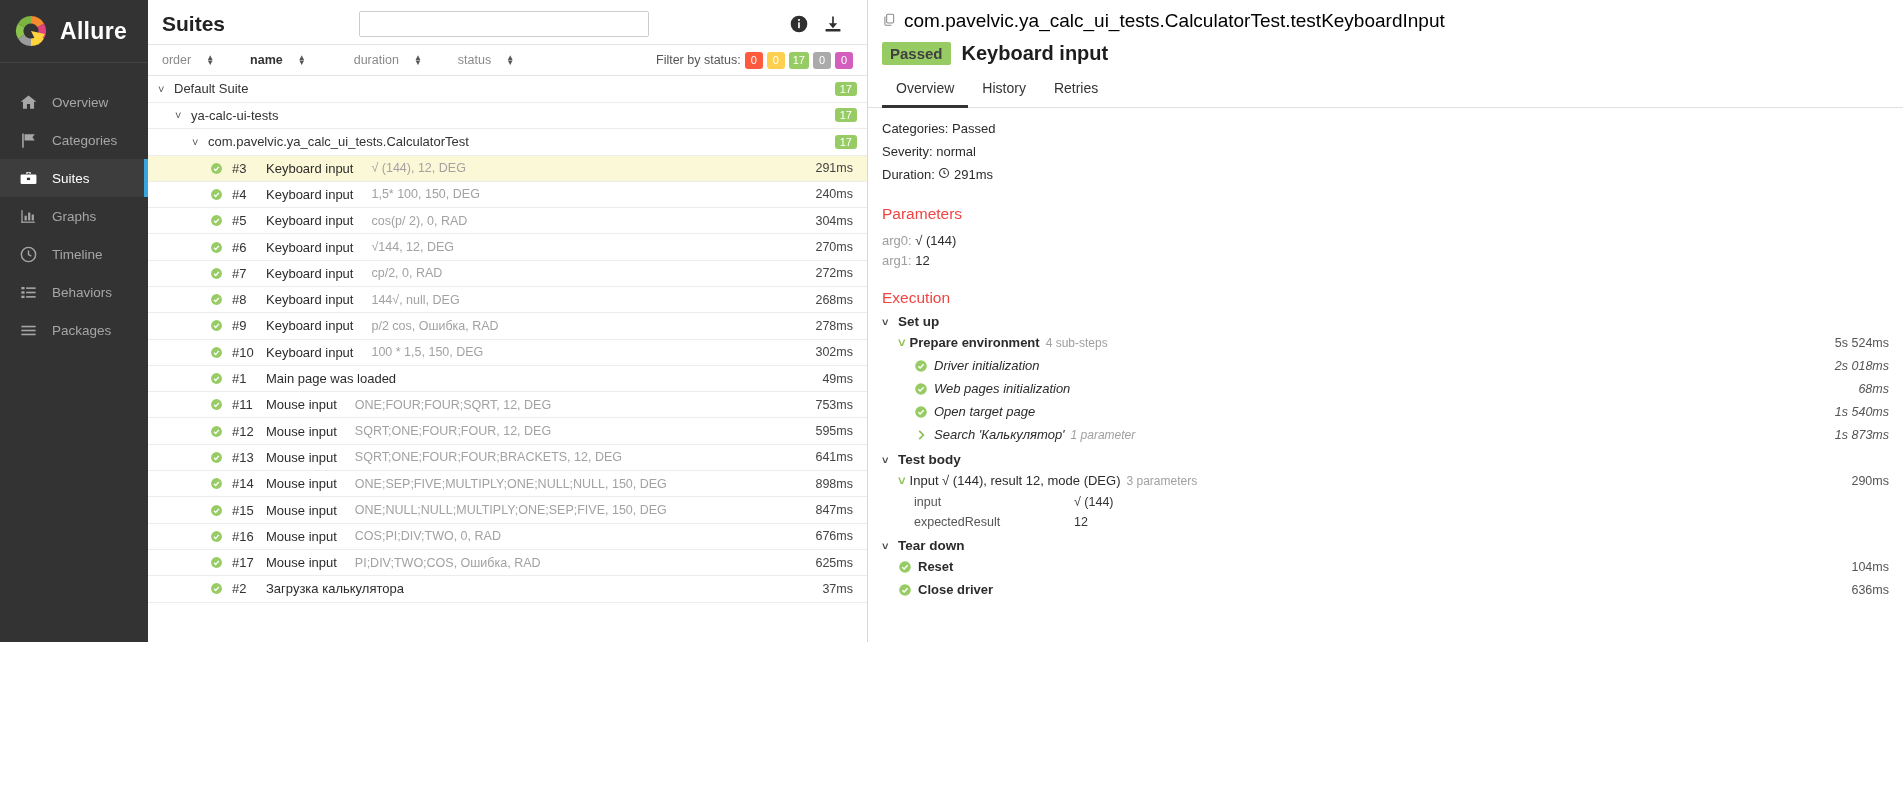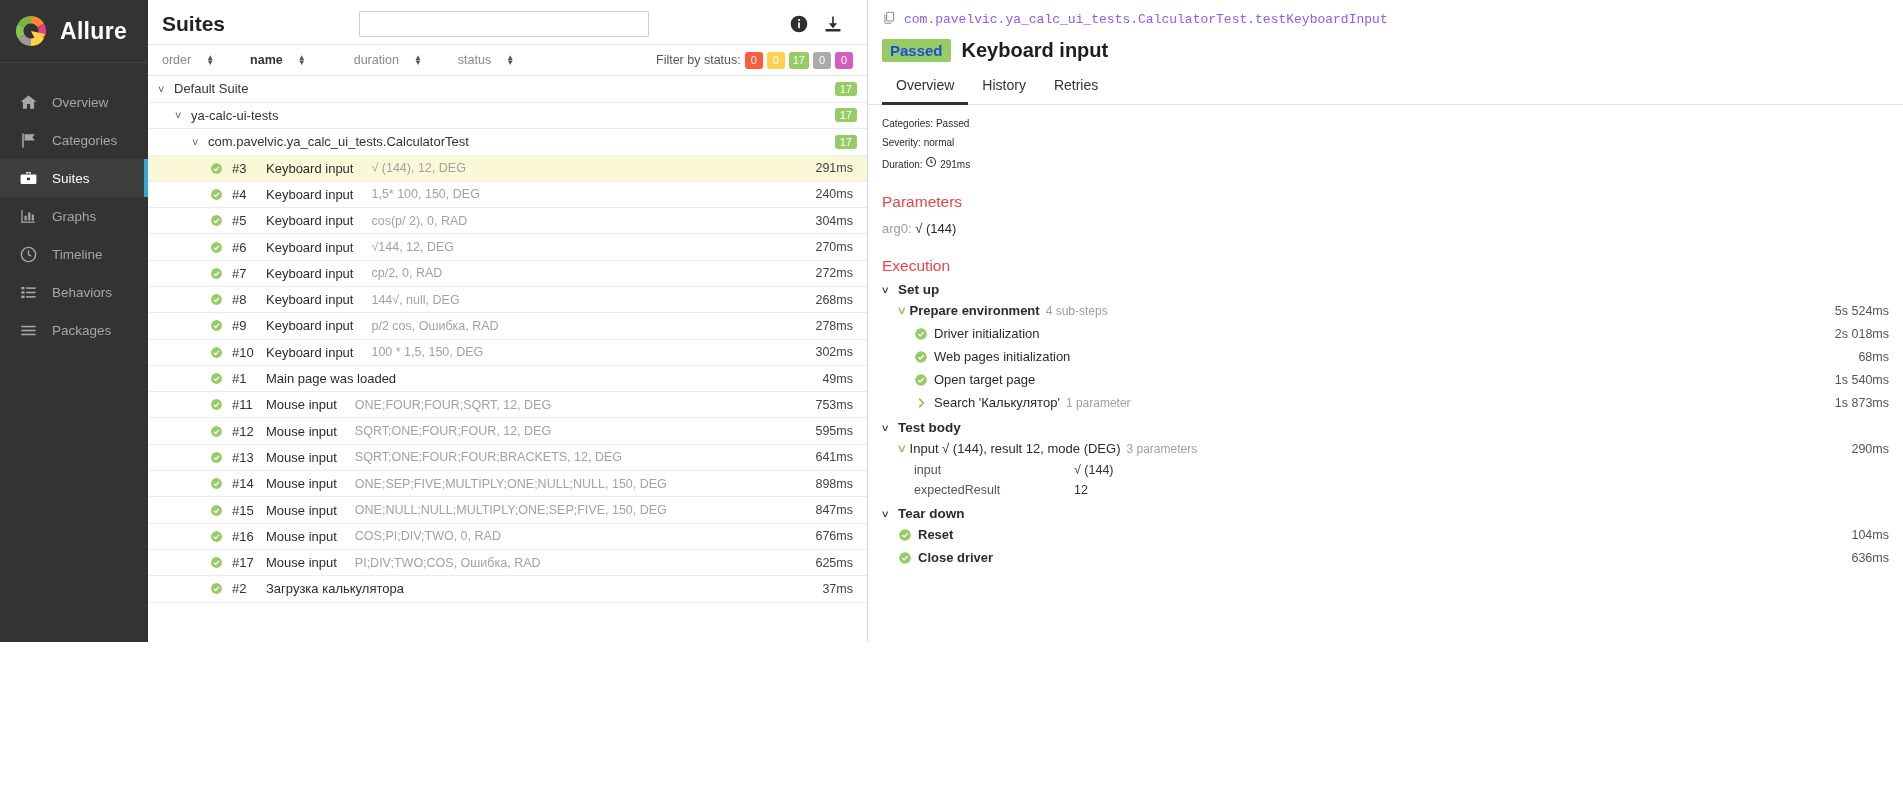--- a/index.html
+++ b/index.html
@@ -100,50 +100,50 @@
   .status-dot { width: 13px; height: 13px; flex: 0 0 13px; margin-right: 9px; }
   .t-num { color: #333; width: 34px; flex: 0 0 34px; font-size: 13px; }
   .t-name { color: #2c2c2c; font-size: 13px; }
   .t-params { color: #a2a2a2; font-size: 12.5px; margin-left: 18px; white-space: nowrap; }
   .t-dur { margin-left: auto; margin-right: 14px; color: #444; font-size: 12.5px; }
 
   
   .detail { flex: 1 1 auto; display: flex; flex-direction: column; background: #fff; min-width: 0; }
   .detail-path {
     display: flex; align-items: center; gap: 8px;
-    padding: 10px 14px 6px 14px; color: #8b5cf6; font-size: 13px; font-family: Liberation Mono, monospace;
+    padding: 10px 14px 6px 14px; color: #000000; font-size: 19px;
   }
   .detail-title-row { display: flex; align-items: center; gap: 11px; padding: 4px 14px 6px 14px; }
   .pass-chip {
-    background: #97cc64; color: #1d4ed8; font-weight: bold; font-size: 15px;
+    background: #97cc64; color: #404040; font-weight: bold; font-size: 15px;
     padding: 3px 8px; border-radius: 2px;
   }
   .detail-title { font-size: 20px; font-weight: bold; color: #1d1d1d; }
   .tabs { display: flex; gap: 0; padding: 0 14px; border-bottom: 1px solid #e0e0e0; }
   .tab {
     padding: 9px 14px; font-size: 14px; color: #333; cursor: pointer;
     border-bottom: 3px solid transparent; margin-bottom: -1px;
   }
   .tab.active { border-bottom-color: #333; font-weight: normal; }
   .detail-body { flex: 1 1 auto; padding: 9px 14px 0 14px; overflow: hidden; font-size: 13px; color: #2b2b2b; }
-  .meta-line { padding: 4px 0; font-size: 10px; }
+  .meta-line { padding: 4px 0; font-size: 13px; }
   .sec-h { font-size: 15.5px; font-weight: normal; margin: 19px 0 7px 0; color: #ef4444; }
   .param-line { padding: 2.5px 0; font-size: 13px; }
   .param-key { color: #9d9d9d; }
   .exec-group { display: flex; align-items: center; margin: 6px 0 2px 0; font-weight: bold; font-size: 13.5px; }
   .exec-group .chev { color: #444; }
   .step {
     display: flex; align-items: center; padding: 4px 0;
     font-size: 13px;
   }
   .step .ico { width: 14px; height: 14px; flex: 0 0 14px; margin-right: 6px; }
   .step .time { margin-left: auto; color: #555; font-size: 12.5px; }
   .substeps-lbl { color: #a0a0a0; font-size: 12px; margin-left: 6px; font-weight: normal; }
   .ind1 { padding-left: 16px; }
-  .ind2 { padding-left: 32px; }
+  .ind2 { padding-left: 32px; font-style: italic; }
   .kv { display: flex; padding: 3px 0 3px 32px; font-size: 12.5px; }
   .kv .k { width: 160px; color: #555; }
   .kv .v { color: #333; }
   .green-chev { color: #8cc152; font-weight: bold; margin-right: 4px; }
 </style>
 </head>
 <body>
 
 <div class="app">
 
@@ -527,20 +527,23 @@
               <path d="M12 7v5l3 2"></path>
             </svg>
         </span>
         <span>291ms</span>
       </div>
 
       <div class="sec-h">Parameters</div>
       <div class="param-line">
         <span class="param-key">arg0</span><span class="param-key">: </span><span>√ (144)</span>
       </div>
+      <div class="param-line">
+        <span class="param-key">arg1</span><span class="param-key">: </span><span>12</span>
+      </div>
 
       <div class="sec-h">Execution</div>
 
       <div class="exec-group">
         <span class="chev">˅</span>
         <span>Set up</span>
       </div>
 
       <div class="step ind1">
         <span class="green-chev">˅</span>

